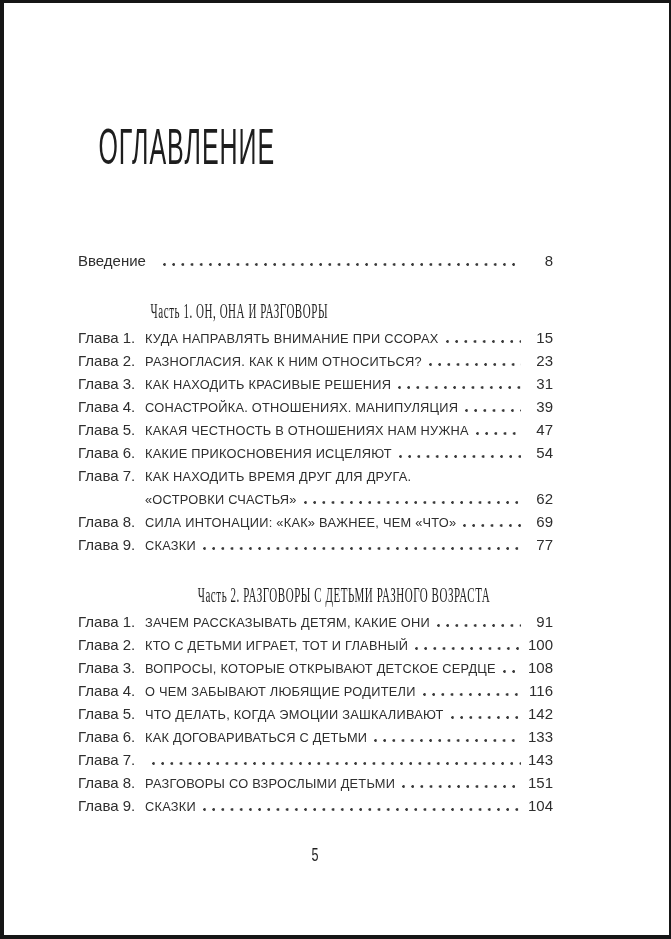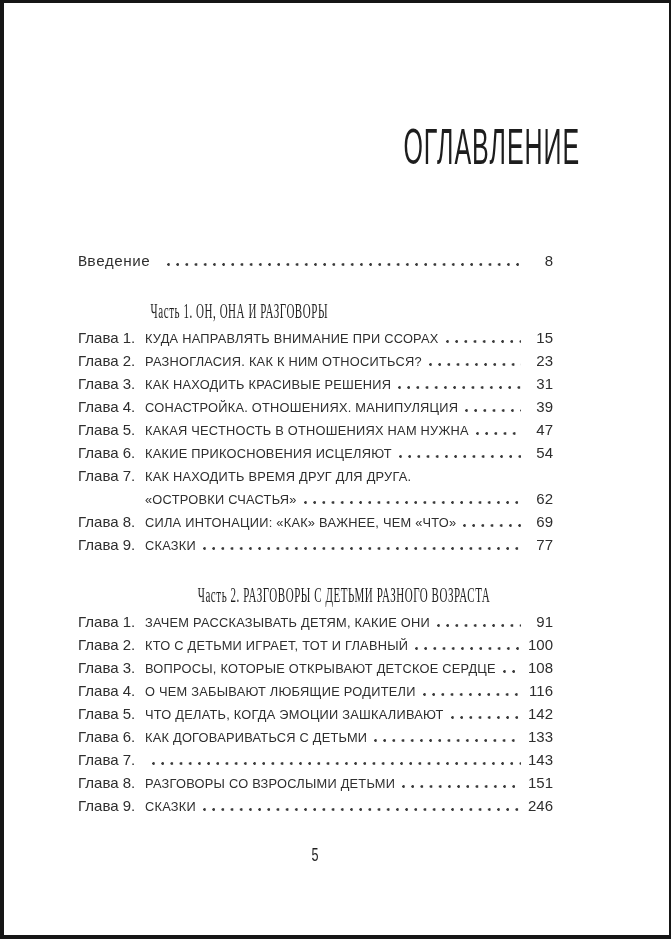--- a/index.html
+++ b/index.html
@@ -26,21 +26,21 @@
   }
   
   .condense {
     display: inline-block;
     white-space: nowrap;
     transform-origin: center bottom;
   }
   .title {
     margin: 118px 0 0 6px;
     height: 52px;
-    text-align: right;
+    text-align: left;
     font-size: 50px;
     font-weight: 400;
     line-height: 52px;
     color: #1d1d1d;
     letter-spacing: 2px;
   }
   .title .condense { transform: scaleX(0.50); }
 
   .part-heading {
     margin-top: 26px;
@@ -63,21 +63,21 @@
     height: 23px;
   }
   .toc-row.intro { margin-top: 76px; }
 
   .chapter-label {
     flex: 0 0 auto;
     width: 67px;
     font-size: 15px;
     white-space: nowrap;
   }
-  .toc-row.intro .chapter-label { width: auto; padding-right: 10px; font-family: Liberation Mono, monospace; }
+  .toc-row.intro .chapter-label { width: auto; padding-right: 10px; }
 
   .chapter-title {
     flex: 0 0 auto;
     font-size: 12.8px;
     letter-spacing: 0.25px;
     white-space: nowrap;
   }
   .leader {
     flex: 1 1 12px;
     min-width: 12px;
@@ -227,20 +227,20 @@
           <div class="toc-row">
             <span class="chapter-label">Глава 8.</span>
             <span class="chapter-title">РАЗГОВОРЫ СО ВЗРОСЛЫМИ ДЕТЬМИ</span>
             <span class="leader"></span>
             <span class="page-ref">151</span>
           </div>
           <div class="toc-row">
             <span class="chapter-label">Глава 9.</span>
             <span class="chapter-title">СКАЗКИ</span>
             <span class="leader"></span>
-            <span class="page-ref">246</span>
+            <span class="page-ref">104</span>
           </div>
         </div>
       </div>
 
     <div class="folio"><span class="condense">5</span></div>
   </div>
 </div>
 
 </body></html>

